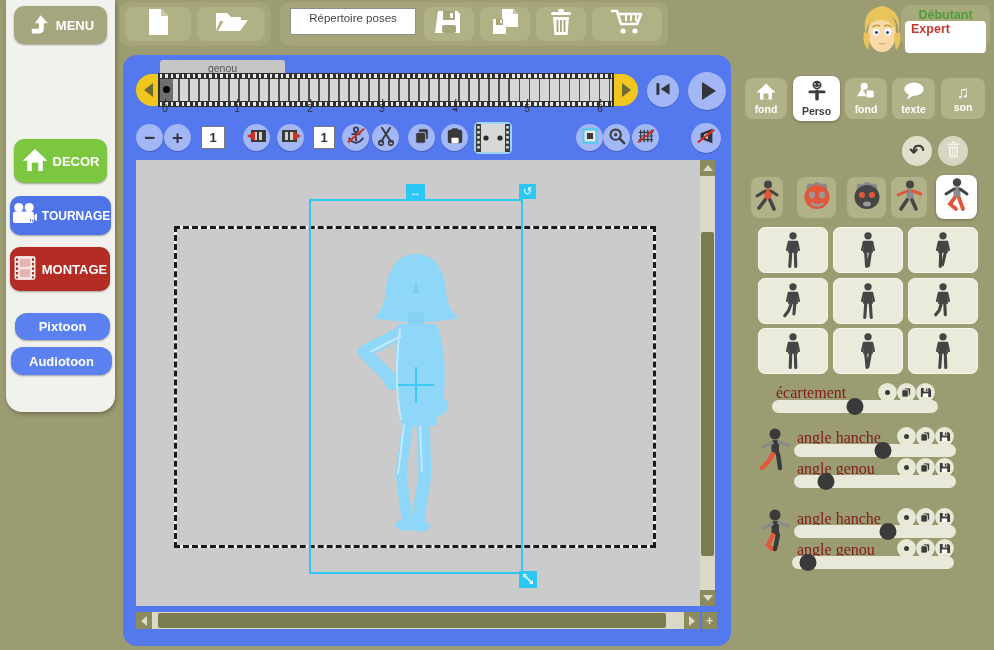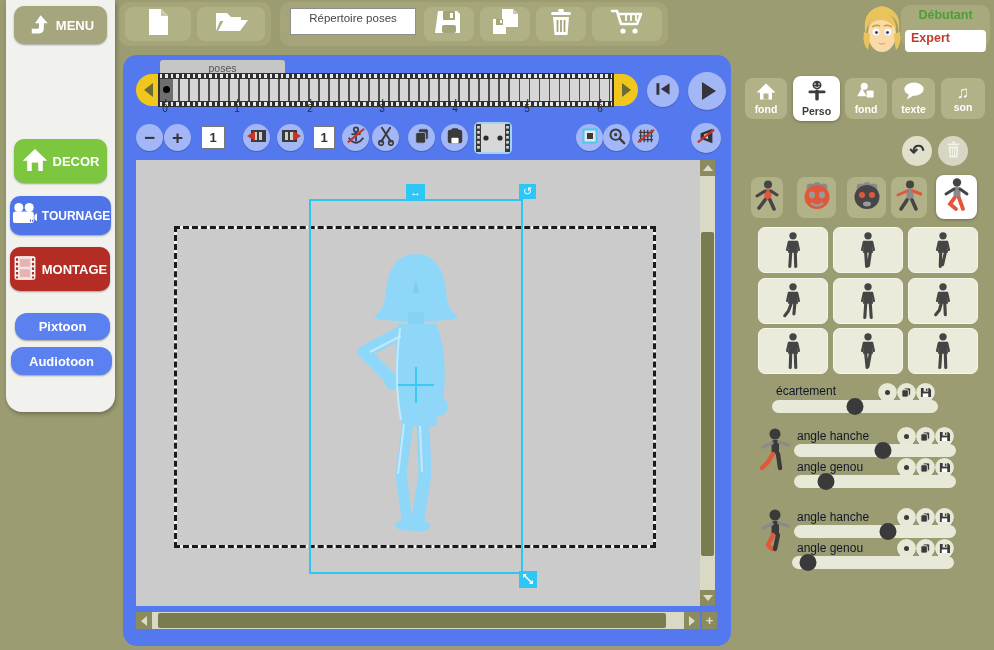--- a/index.html
+++ b/index.html
@@ -10,21 +10,21 @@
   .sidebar{position:absolute;left:6px;top:0;width:109px;height:412px;background:#f1f1ee;border-radius:0 0 16px 16px;box-shadow:1px 2px 4px rgba(0,0,0,.3);}
   .side-btn{position:absolute;left:8px;width:93px;border-radius:10px;color:#fff;font-weight:bold;display:flex;align-items:center;justify-content:center;gap:5px;box-shadow:0 1px 2px rgba(0,0,0,.35);cursor:pointer;}
   .side-btn svg{flex:0 0 auto;}
   
   .tgroup{position:absolute;top:2px;height:44px;background:#a5a579;border-radius:10px;}
   .tbtn{position:absolute;top:7px;height:34px;background:#b1b186;border-radius:8px;display:flex;align-items:center;justify-content:center;cursor:pointer;}
   .rep-box{position:absolute;left:290px;top:8px;width:126px;height:27px;background:#fff;border:1px solid #8f8f8f;font-size:11.5px;color:#444;text-align:center;padding-top:3px;box-sizing:border-box;}
   
   .level-box{position:absolute;left:901px;top:5px;width:89px;height:42px;background:#a9a97e;border-radius:9px;}
   .lvl-deb{position:absolute;left:0;top:3px;width:100%;text-align:center;color:#4e9e38;font-weight:bold;font-size:12.5px;}
-  .lvl-exp{position:absolute;left:4px;top:25px;width:81px;height:22px;background:#fff;border-radius:4px;color:#c23b2e;font-weight:bold;font-size:12.5px;padding:1px 0 0 6px;box-sizing:border-box;}
+  .lvl-exp{position:absolute;left:4px;top:16px;width:81px;height:32px;background:#fff;border-radius:4px;color:#c23b2e;font-weight:bold;font-size:12.5px;padding:1px 0 0 6px;box-sizing:border-box;}
   
   .bluepanel{position:absolute;left:123px;top:55px;width:608px;height:591px;background:#5478ee;border-radius:14px;}
   .filee-tab{position:absolute;left:160px;top:60px;width:125px;height:16px;background:#c6c6c6;color:#555;font-size:10.5px;text-align:center;border-radius:3px 3px 0 0;line-height:16px;}
   .tl-arrow{position:absolute;top:74px;width:24px;height:32px;background:#f2c71d;display:flex;align-items:center;justify-content:center;cursor:pointer;}
   .film-strip{position:absolute;left:158px;top:73px;width:456px;height:34px;background:#2f2f2f;}
   .film-strip::before,.film-strip::after{content:'';position:absolute;left:2px;right:2px;height:4px;background:repeating-linear-gradient(90deg,#e8e8e8 0 2.5px,#2f2f2f 2.5px 5.5px);}
   .film-strip::before{top:1px;} .film-strip::after{bottom:1px;}
   .frames{position:absolute;left:2px;right:2px;top:6px;bottom:6px;background:repeating-linear-gradient(90deg,#d6d6d6 0 8.5px,#4d4d4d 8.5px 10px);}
   .ruler-num{position:absolute;top:103px;font-size:10px;color:#2e2e2e;transform:translateX(-50%);}
   .ruler-num::before{content:'';position:absolute;left:50%;top:-4px;width:1px;height:4px;background:#2e2e2e;}
@@ -44,21 +44,21 @@
   .hscroll{position:absolute;left:136px;top:612px;width:564px;height:17px;background:#d9d9c5;}
   .sc-btn{position:absolute;background:#8b8b5e;display:flex;align-items:center;justify-content:center;cursor:pointer;}
   .sc-thumb{position:absolute;background:#7b7b50;border-radius:2px;cursor:pointer;}
   .tri{width:0;height:0;}
   
   .rtab{position:absolute;top:78px;height:41px;background:#b2b288;border-radius:8px;color:#fff;display:flex;flex-direction:column;align-items:center;justify-content:center;font-weight:bold;font-size:10.5px;cursor:pointer;gap:1px;}
   .rtab.sel{background:#fff;color:#3c3c3c;top:76px;height:45px;box-shadow:0 1px 3px rgba(0,0,0,.3);}
   .cat-tab{position:absolute;top:177px;height:41px;background:#b2b288;border-radius:8px;display:flex;align-items:center;justify-content:center;cursor:pointer;}
   .cat-tab.sel{background:#fff;top:175px;height:44px;box-shadow:0 1px 3px rgba(0,0,0,.3);}
   .pose-cell{position:absolute;width:70px;height:46px;background:#ebebdc;border:1px solid #f6f6ec;border-radius:7px;display:flex;align-items:center;justify-content:center;cursor:pointer;box-sizing:border-box;}
-  .sld-label{position:absolute;font-size:12px;color:#0f172a;}
+  .sld-label{position:absolute;font-size:16px;color:#7f1d1d;font-family:Liberation Serif, serif;}
   .mini{position:absolute;width:19px;height:19px;border-radius:50%;background:#e8e8d6;display:flex;align-items:center;justify-content:center;cursor:pointer;box-shadow:0 1px 1px rgba(0,0,0,.25);}
   .slider{position:absolute;height:13px;background:#e9e9d9;border-radius:7px;cursor:pointer;}
   .knob{position:absolute;top:-2px;width:17px;height:17px;border-radius:50%;background:#3a3a3a;transform:translateX(-50%);cursor:pointer;}
   .undo-circ{position:absolute;width:30px;height:30px;border-radius:50%;display:flex;align-items:center;justify-content:center;cursor:pointer;}
   
   .brand{position:absolute;left:898px;top:607px;width:96px;height:43px;background:#e2e2e0;border-radius:14px 0 0 0;}
   .brand-txt{position:absolute;right:4px;bottom:4px;font-size:10px;color:#8f8f8f;}
   .spk{position:absolute;left:52px;top:4px;width:28px;height:28px;border-radius:50%;background:#efefec;display:flex;align-items:center;justify-content:center;}
 </style>
 </head>
@@ -184,21 +184,21 @@
     <div class="side-btn" style="top:313px;height:27px;background:#5b80f0;font-size:13px;left:9px;width:95px;border-radius:12px;">
       <span>Pixtoon</span>
     </div>
     <div class="side-btn" style="top:347px;height:28px;background:#5b80f0;font-size:13px;left:5px;width:101px;border-radius:12px;">
       <span>Audiotoon</span>
     </div>
   </div>
 
   <div class="bluepanel"></div>
 
-  <div class="filee-tab">poses</div>
+  <div class="filee-tab">genou</div>
   <div class="tl-arrow" style="left:136px;border-radius:16px 0 0 16px;">
     <span class="tri" style="border-top:7px solid transparent;border-bottom:7px solid transparent;border-right:9px solid #6a6a35;"></span>
   </div>
   <div class="film-strip">
     <div class="frames"></div>
     <div class="abs" style="left:2px;top:6px;width:13px;bottom:6px;background:#6e6e6e;"></div>
     <div class="abs" style="left:5px;top:13px;width:7px;height:7px;border-radius:50%;background:#000;"></div>
   </div>
   <div class="tl-arrow" style="left:614px;border-radius:0 16px 16px 0;">
     <span class="tri" style="border-top:7px solid transparent;border-bottom:7px solid transparent;border-left:9px solid #6a6a35;"></span>

